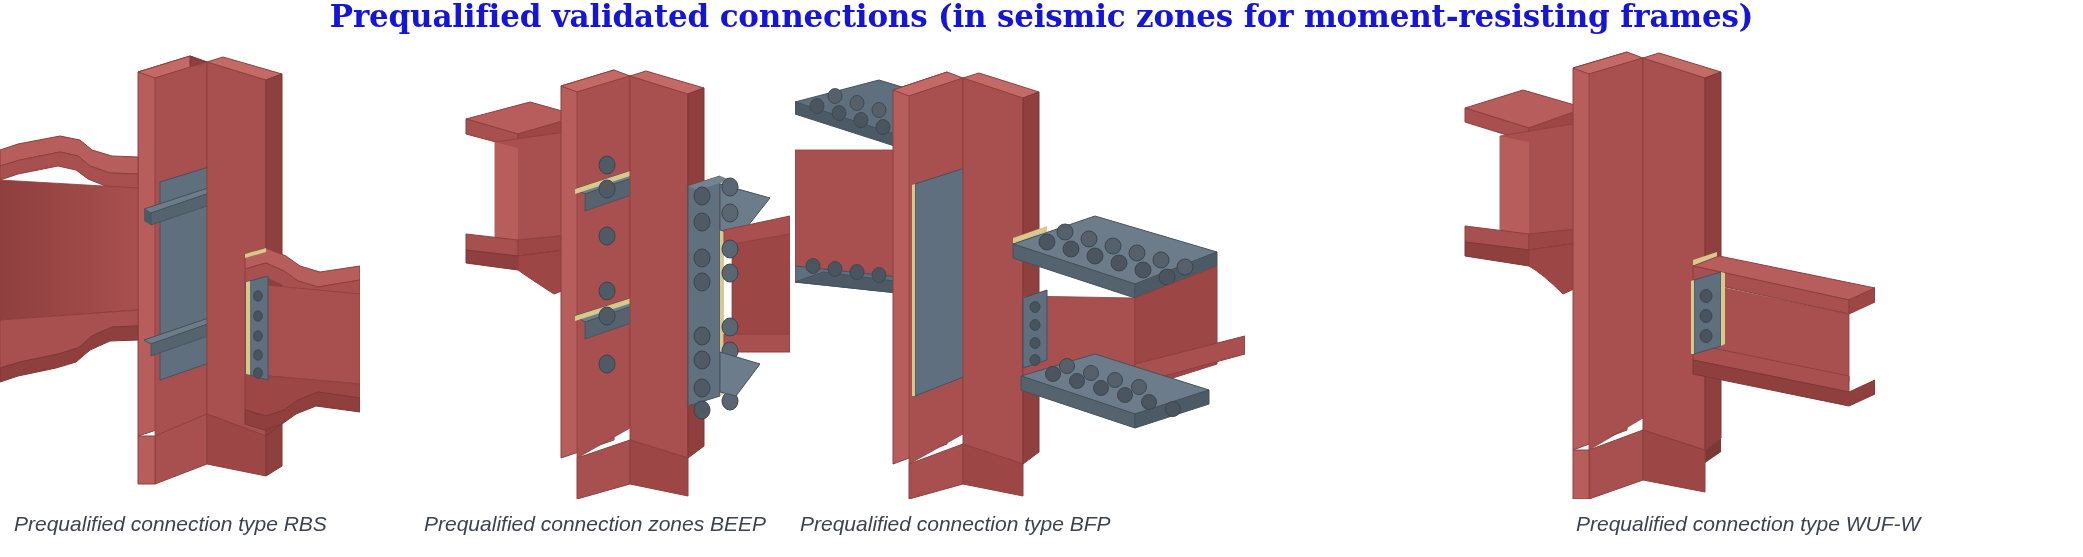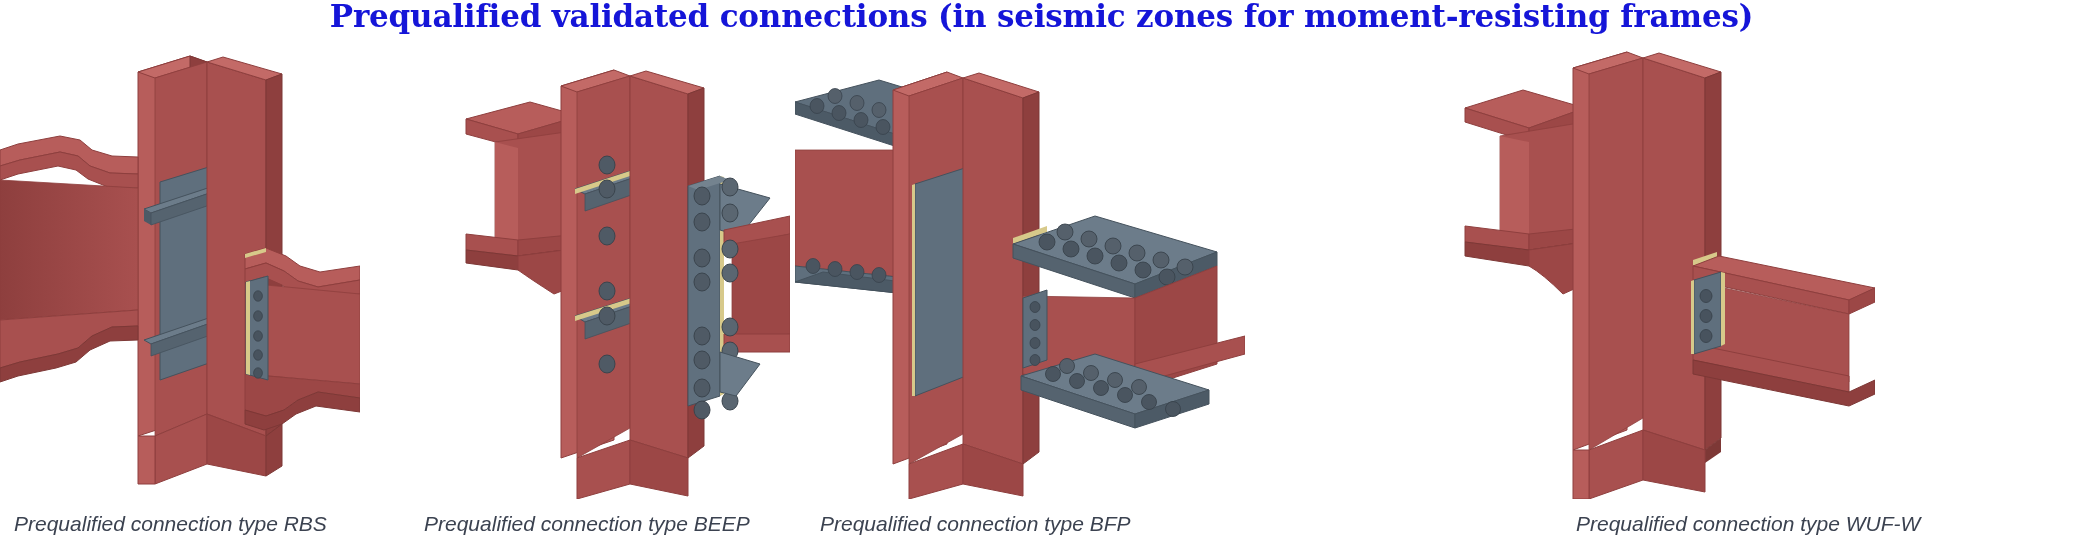--- a/index.html
+++ b/index.html
@@ -41,21 +41,21 @@
     top:512px;
     font-family:"Liberation Sans", sans-serif;
     font-style:italic;
     font-weight:400;
     font-size:21px;
     color:#3b4250;
     white-space:nowrap;
   }
   .cap-rbs{left:14px;}
   .cap-beep{left:424px;}
-  .cap-bfp{left:820px;}
+  .cap-bfp{left:800px;}
   .cap-wufw{left:1576px;}
 </style>
 </head>
 <body>
 
 <div id="figure-root">
 
   <div class="title">Prequalified validated connections (in seismic zones for moment-resisting frames)</div>
 
   <div class="panels">
@@ -336,17 +336,17 @@
 
         <polygon points="134,406 188,386 188,436 134,455" fill="#a8504f" stroke="#8e3f3e" stroke-width="1"></polygon>
         <polygon points="188,386 250,406 250,448 188,436" fill="#9c4746" stroke="#8e3f3e" stroke-width="1"></polygon>
         <polygon points="118,406 134,406 134,455 118,455" fill="#b75d5b" stroke="#8e3f3e" stroke-width="1"></polygon>
       </svg>
     </div>
 
   </div>
 
   <div class="caption cap-rbs">Prequalified connection type RBS</div>
-  <div class="caption cap-beep">Prequalified connection type BEEP</div>
+  <div class="caption cap-beep">Prequalified connection zones BEEP</div>
   <div class="caption cap-bfp">Prequalified connection type BFP</div>
   <div class="caption cap-wufw">Prequalified connection type WUF-W</div>
 
 </div>
 
 </body></html>

